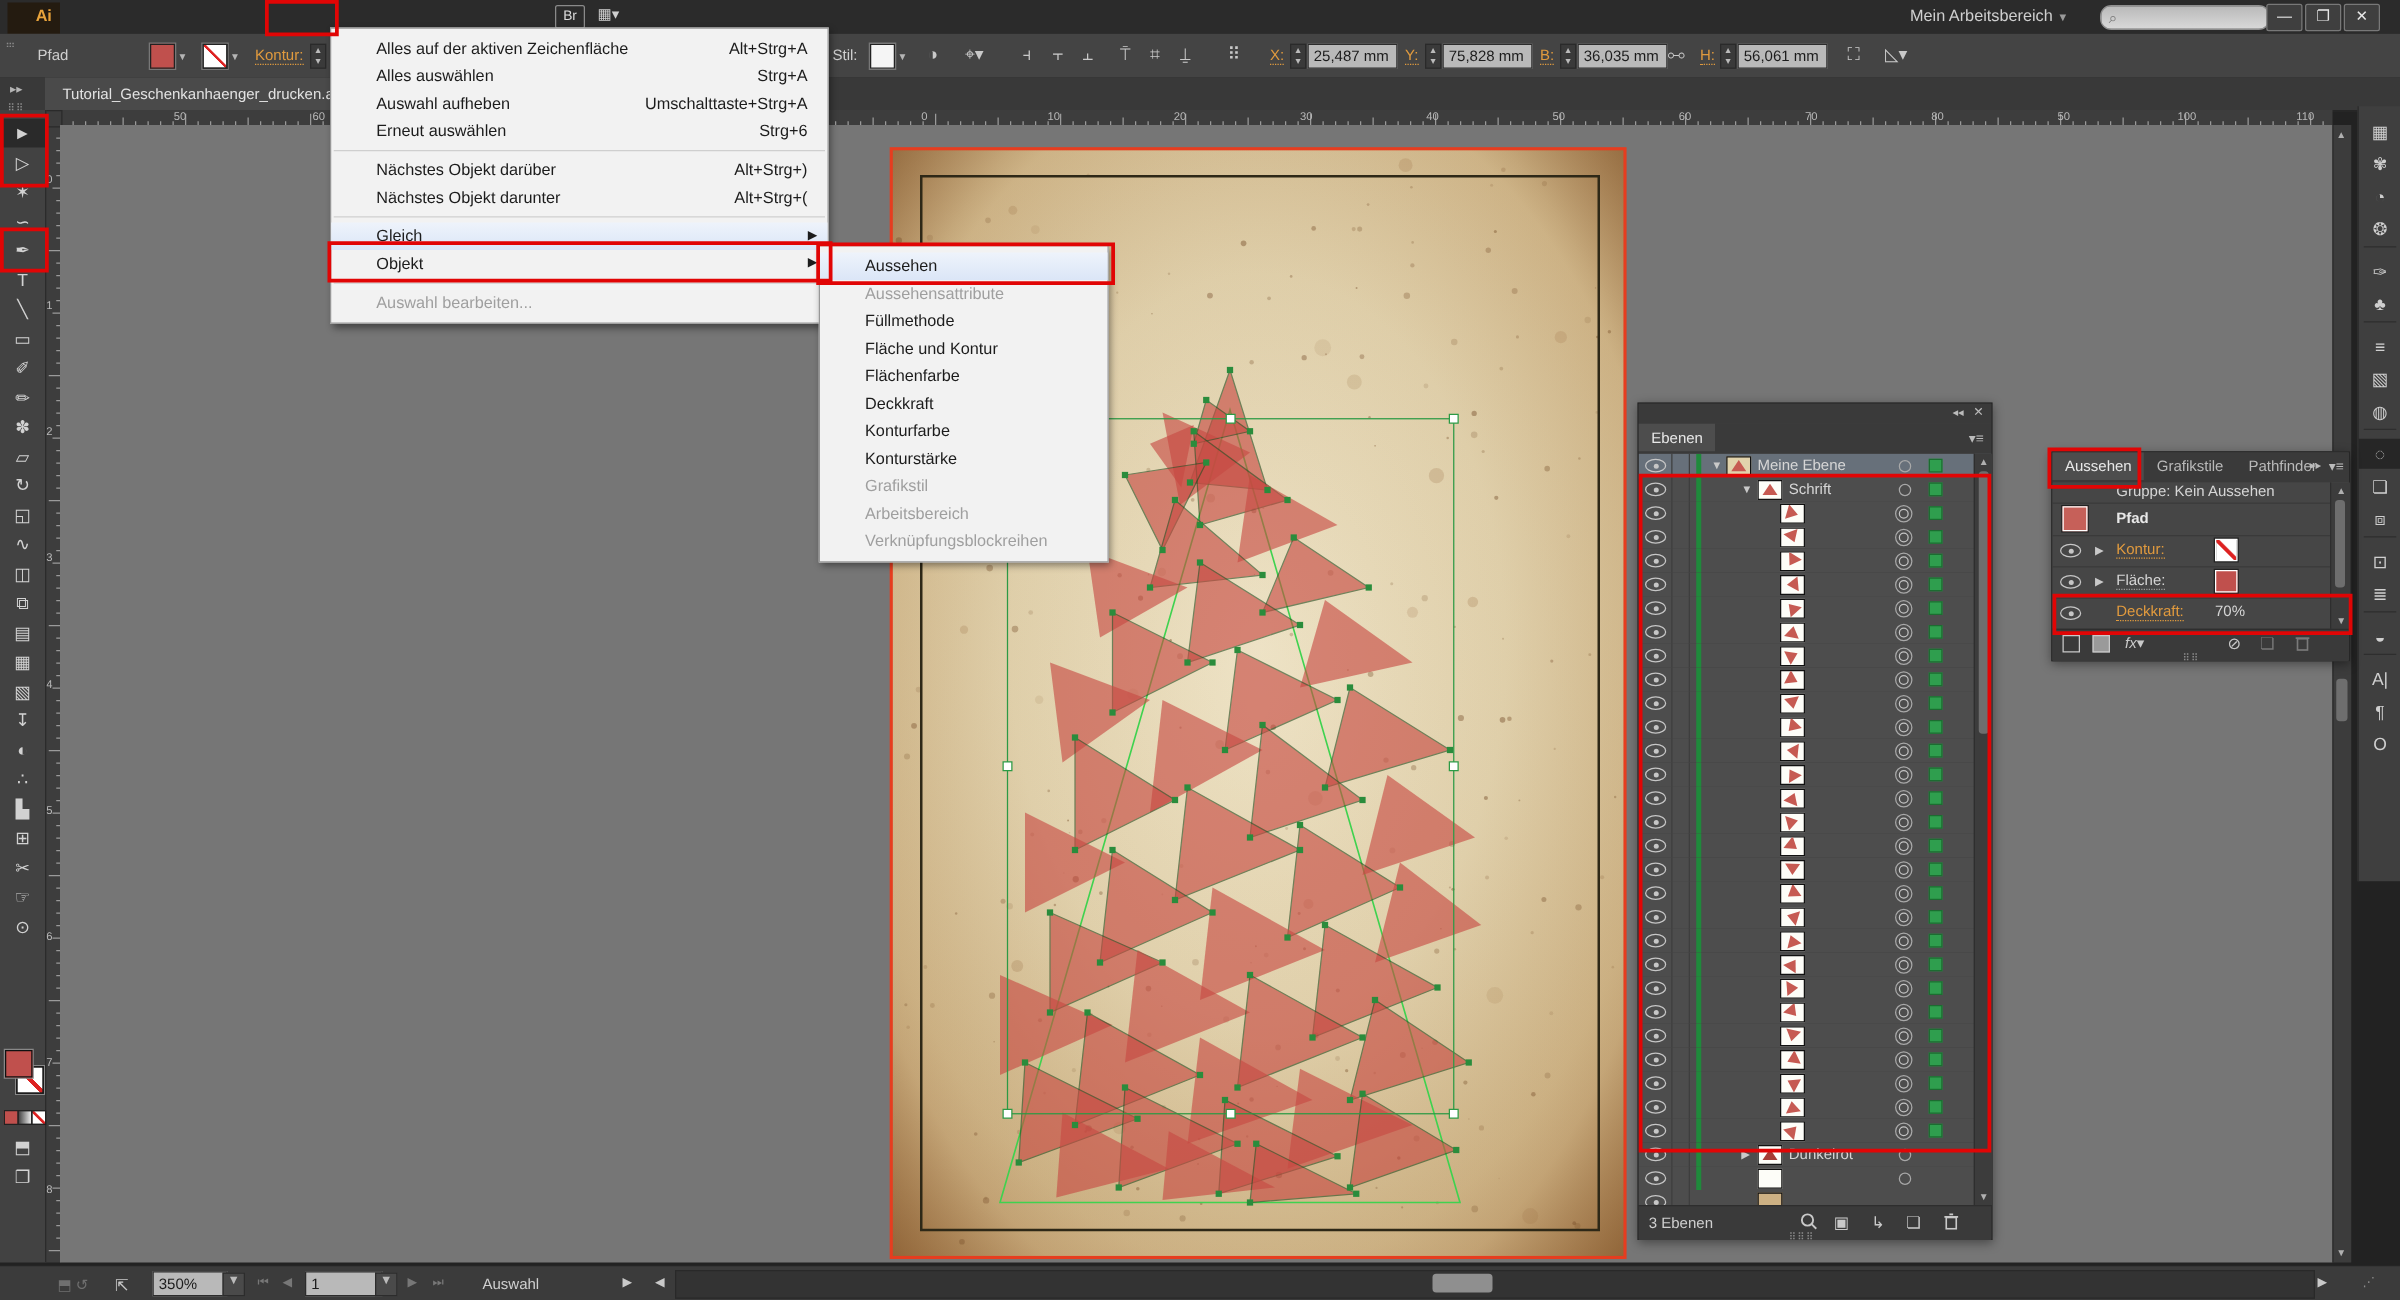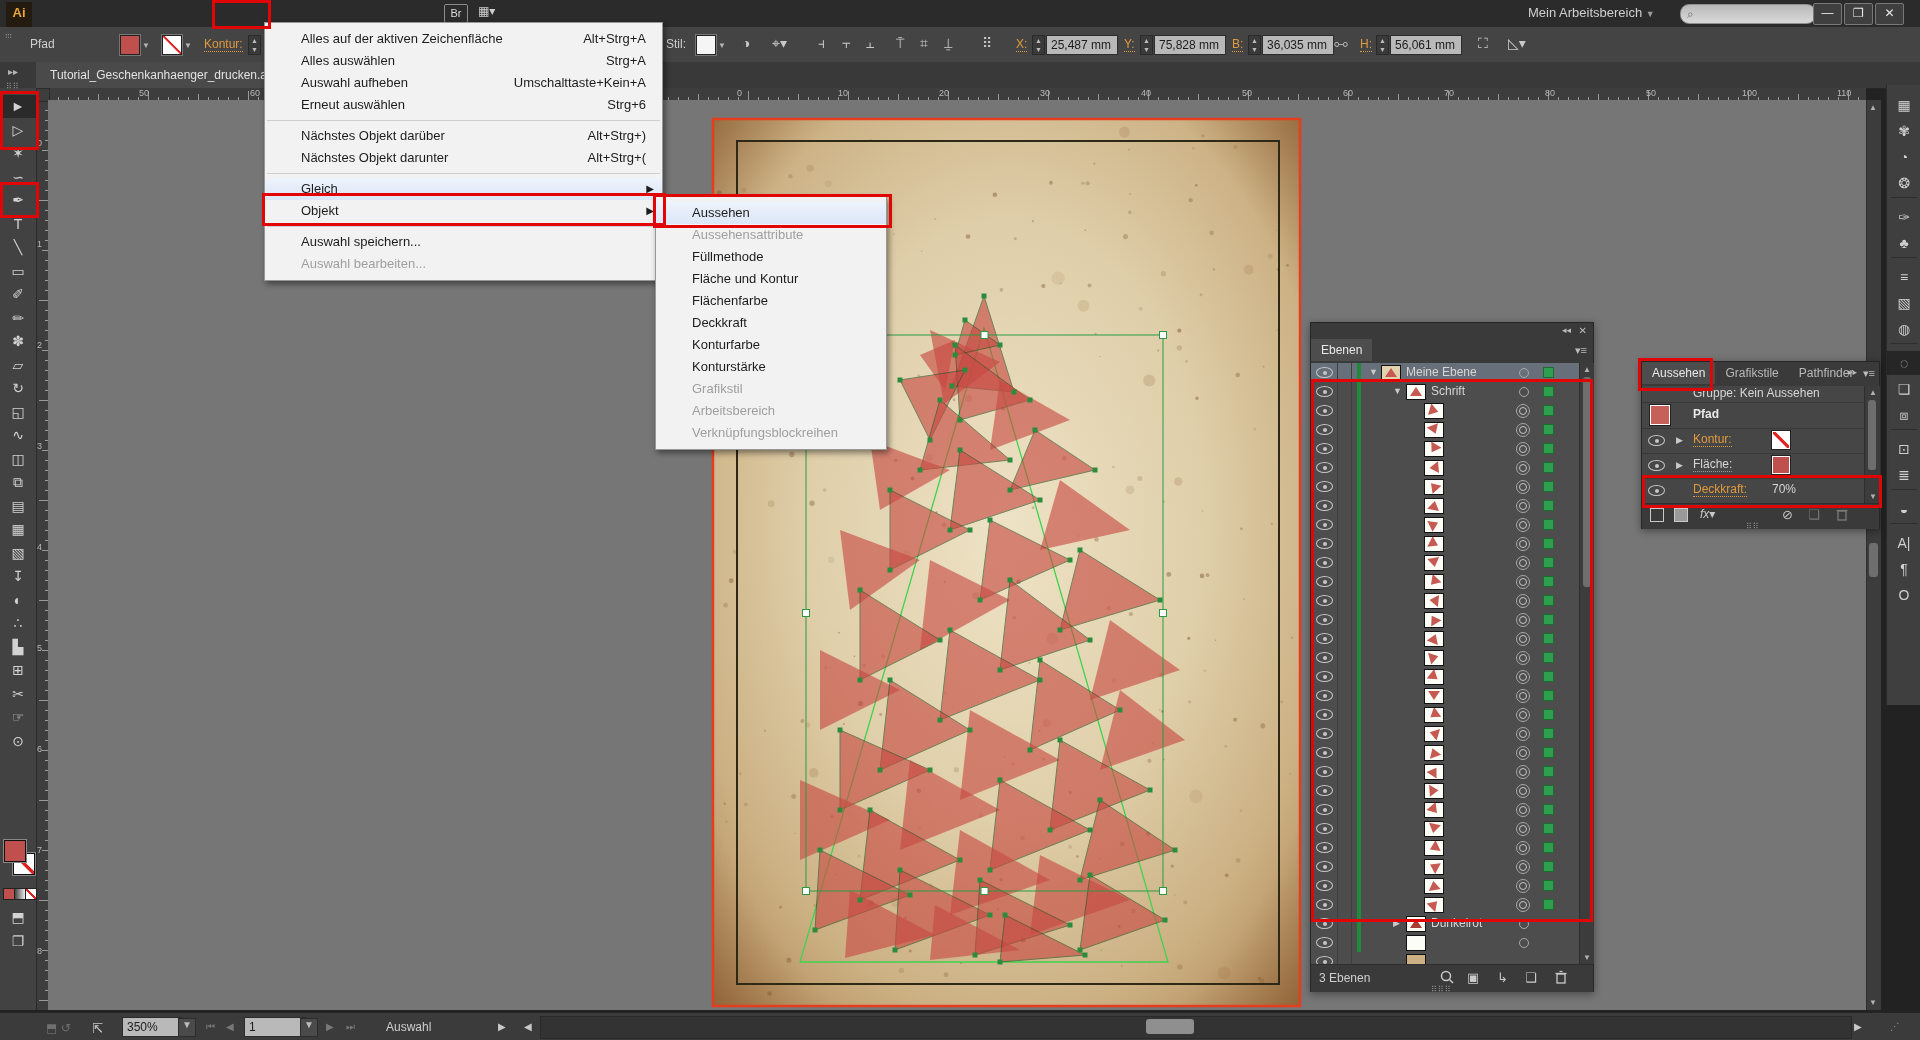--- a/index.html
+++ b/index.html
@@ -5,21 +5,21 @@
   html,body{margin:0;padding:0;background:#222;}
   body{width:1920px;height:1040px;position:relative;overflow:hidden;
        font-family:"Liberation Sans","DejaVu Sans",sans-serif;
        -webkit-font-smoothing:antialiased;color:#d8d8d8;font-size:13px;}
   .abs{position:absolute;}
   
   #menubar{left:0;top:0;width:1920px;height:27px;background:#2b2b2b;border-bottom:1px solid #1d1d1d;}
   .mitem{display:inline-block;padding:5px 11px;color:#e4e4e4;font-size:13px;cursor:default;}
   .mitem.active{background:#1e1e1e;}
   #ai-logo{left:6px;top:2px;width:26px;height:34px;background:#241b10;color:#e8a33b;
-           font-weight:bold;text-align:center;line-height:22px;font-size:13px;}
+           font-weight:bold;text-align:center;line-height:22px;font-size:13px;padding-left:16px;}
   #menu-items{left:38px;top:0;height:27px;}
   #br-btn{left:444px;top:4px;width:22px;height:17px;border:1px solid #8a8a8a;color:#dcdcdc;
           font-size:11px;text-align:center;line-height:17px;border-radius:2px;}
   #ws-icon{left:478px;top:4px;width:30px;height:18px;color:#cfcfcf;font-size:12px;}
   #workspace{left:1528px;top:5px;color:#cfcfcf;font-size:13px;}
   #searchbox{left:1680px;top:4px;width:128px;height:18px;background:linear-gradient(#b9b9b9,#d9d9d9);
              border:1px solid #8f8f8f;border-radius:9px;color:#555;font-size:12px;padding-left:6px;line-height:18px;}
   .winbtn{top:3px;width:27px;height:20px;background:#3f3f3f;border:1px solid #787878;color:#e8e8e8;
           text-align:center;line-height:19px;font-size:12px;border-radius:2px;}
   
@@ -885,30 +885,29 @@
   <div class="abs" style="left:3px;top:800px;width:10px;height:10px;background:#c0504d;border:1px solid #222;"></div>
   <div class="abs" style="left:14px;top:800px;width:10px;height:10px;background:linear-gradient(90deg,#444,#eee);border:1px solid #222;"></div>
   <div class="abs" style="left:25px;top:800px;width:10px;height:10px;background:linear-gradient(to top right,#fff 40%,#d22 45%,#d22 55%,#fff 60%);border:1px solid #222;"></div>
   <div class="tool" style="top:818px;">⬒</div>
   <div class="tool" style="top:842px;">❐</div>
 </div>
 
 <div id="selectmenu" class="abs menu" style="left: 264px; top: 22px; width: 397px; z-index: 40; padding-top: 5px; padding-bottom: 5px;">
     <div class="menurow"><span>Alles auf der aktiven Zeichenfläche</span><span class="sc">Alt+Strg+A</span></div>
     <div class="menurow"><span>Alles auswählen</span><span class="sc">Strg+A</span></div>
-    <div class="menurow"><span>Auswahl aufheben</span><span class="sc">Umschalttaste+Kein+A</span></div>
+    <div class="menurow"><span>Auswahl aufheben</span><span class="sc">Umschalttaste+Strg+A</span></div>
     <div class="menurow"><span>Erneut auswählen</span><span class="sc">Strg+6</span></div>
     <div class="menusep"></div>
     <div class="menurow"><span>Nächstes Objekt darüber</span><span class="sc">Alt+Strg+)</span></div>
     <div class="menurow"><span>Nächstes Objekt darunter</span><span class="sc">Alt+Strg+(</span></div>
     <div class="menusep"></div>
     <div class="menurow hl"><span>Gleich</span><span class="sub">▶</span></div>
     <div class="menurow"><span>Objekt</span><span class="sub">▶</span></div>
     <div class="menusep"></div>
-    <div class="menurow"><span>Auswahl speichern...</span></div>
     <div class="menurow dis"><span>Auswahl bearbeiten...</span></div>
   </div>
 <div id="gleichsub" class="abs menu" style="left: 655px; top: 196px; width: 230px; z-index: 41; padding-top: 5px; padding-bottom: 5px;">
     <div class="menurow hl"><span>Aussehen</span></div>
     <div class="menurow dis"><span>Aussehensattribute</span></div>
     <div class="menurow"><span>Füllmethode</span></div>
     <div class="menurow"><span>Fläche und Kontur</span></div>
     <div class="menurow"><span>Flächenfarbe</span></div>
     <div class="menurow"><span>Deckkraft</span></div>
     <div class="menurow"><span>Konturfarbe</span></div>

